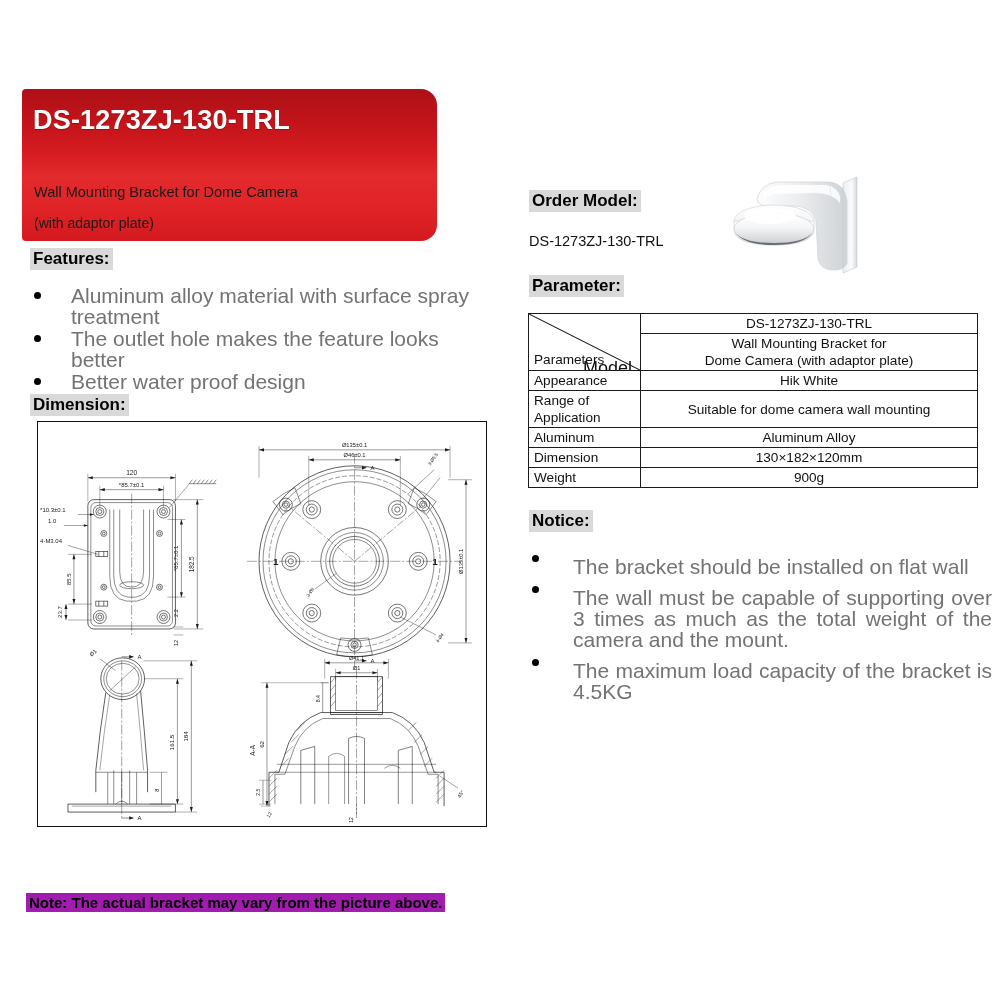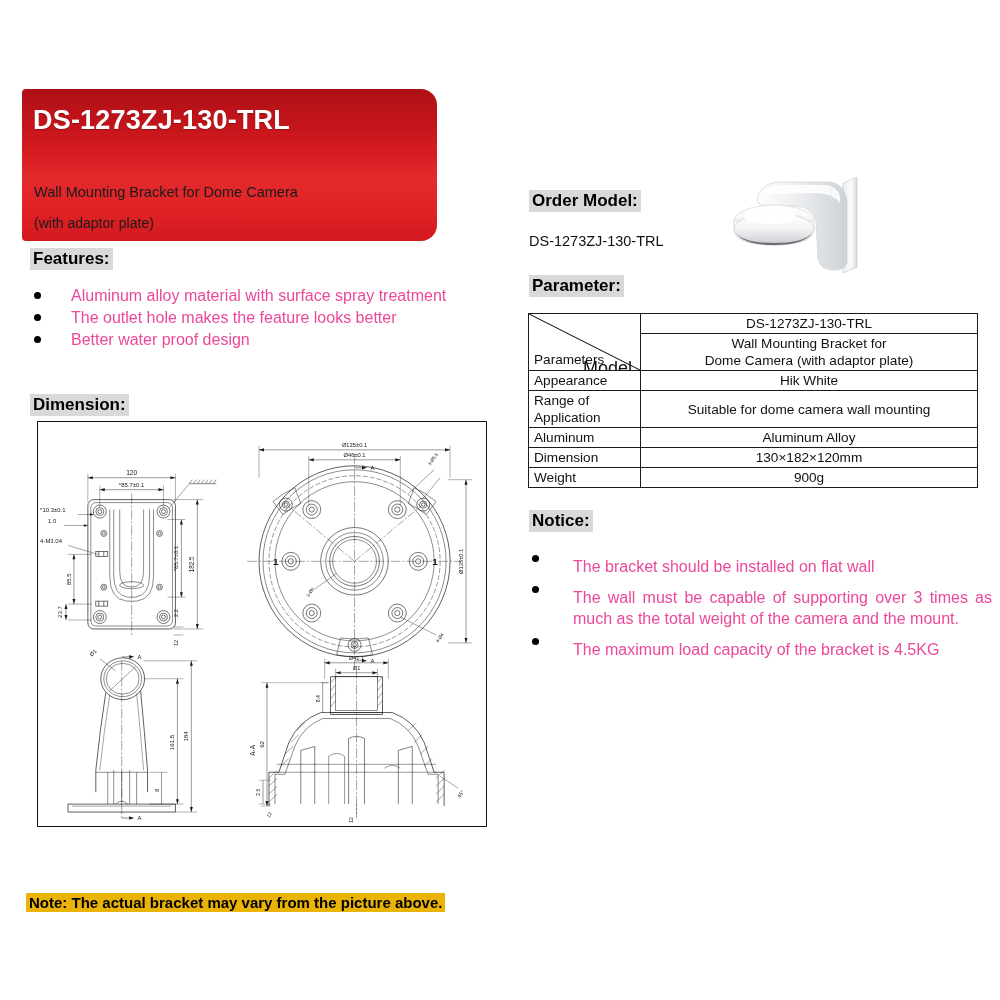--- a/index.html
+++ b/index.html
@@ -67,23 +67,23 @@
     margin-bottom: 1px;
   }
   .bullets .dot {
     flex: 0 0 auto;
     width: 7px; height: 7px;
     border-radius: 50%;
     background: #000;
     margin-top: 7px;
   }
   .bullets .txt {
-    font-size: 16px;
+    font-size: 21px;
     line-height: 21px;
-    color: #ec4899;
+    color: #737373;
   }
 
   #features-list { left: 34px; top: 285px; width: 460px; }
   #features-list .txt { margin-left: 30px; }
 
   #notice-list { left: 532px; top: 548px; width: 460px; }
   #notice-list .txt { margin-left: 34px; text-align: justify; width: 420px; margin-top: 8px; }
   #notice-list .row { margin-bottom: 2px; }
 
   
@@ -153,21 +153,21 @@
     background: #fff;
     overflow: hidden;
   }
   .dim-svg { display: block; width: 100%; height: 100%; }
 
   
   .bottom-note {
     position: absolute;
     left: 26px; top: 893px;
     font-size: 15px; font-weight: bold;
-    background: #eab308;
+    background: #a21caf;
     padding: 1px 3px;
     white-space: nowrap;
   }
 </style>
 </head>
 <body>
 
 <div id="page">
 
   <div class="banner"></div>

